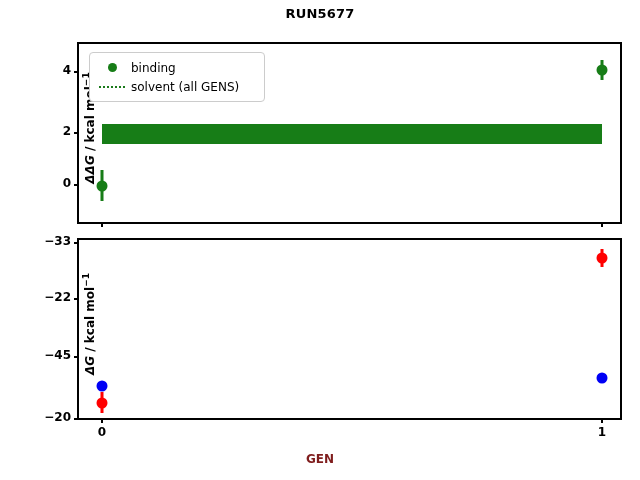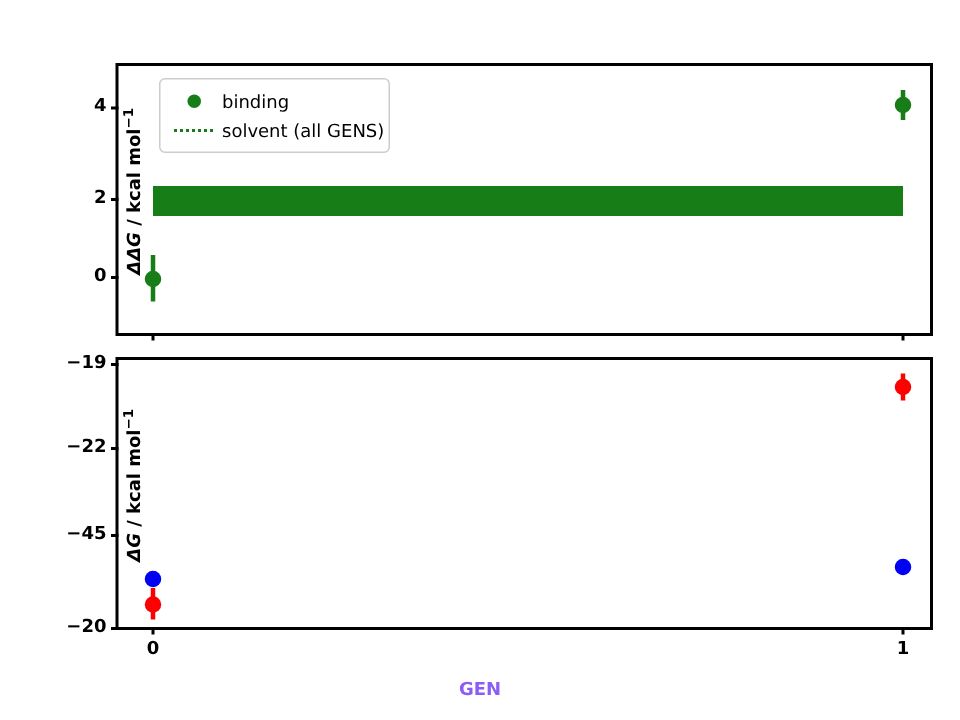--- a/index.html
+++ b/index.html
@@ -38,51 +38,52 @@
 
   
   .ylabel{
     position:absolute;font-size:12px;font-weight:bold;color:#000;white-space:nowrap;
     transform-origin:50% 50%;transform:rotate(-90deg);
   }
   #ylabel-top{left:-60px;top:76px;width:140px;text-align:center;}
   #ylabel-bottom{left:-60px;top:76px;width:140px;text-align:center;}
   .xlabel{
     position:absolute;left:0;top:452px;width:640px;text-align:center;
-    font-size:12px;font-weight:bold;color:#8b5cf6;
+    font-size:12px;font-weight:bold;color:#7f1d1d;
   }
   .ylabel .ital{font-style:italic;}
   .sup{font-size:9px;vertical-align:super;}
 
   
   .errbar{position:absolute;width:3px;transform:translateX(-50%);}
   .marker{
     position:absolute;width:11px;height:11px;border-radius:50%;
     transform:translate(-50%,-50%);
   }
   .band{position:absolute;}
 
   
   .legend{
     position:absolute;background:#fff;border:1px solid #ccc;border-radius:4px;
-    padding:5px 3px 5px 7px;box-sizing:border-box;margin-left:17px;
+    padding:5px 25px 5px 7px;box-sizing:border-box;
   }
   #legend-top{left:10px;top:8px;}
   #legend-bottom{left:10px;top:8px;}
   .legend-row{display:flex;align-items:center;height:19px;}
   .legend-key{width:30px;display:flex;align-items:center;justify-content:center;}
   .key-dot{width:9px;height:9px;border-radius:50%;display:block;}
   .key-dotline{width:26px;height:0;border-top:2px dotted #1a7a1a;display:block;}
   .legend-label{font-size:12px;color:#000;white-space:nowrap;padding-left:4px;}
 </style>
 </head>
 <body>
 
 <div class="figure">
 
+  <div class="fig-title">RUN5677</div>
 
   <div class="axes" id="axes-top">
 
     <div class="ylabel" id="ylabel-top">
       <span class="ital">ΔΔG</span><span> / kcal mol</span><span class="sup">−1</span>
     </div>
 
     <div class="ytick" style="top:28px;">
       <span class="tmark"></span>
       <span class="tlabel">4</span>
@@ -131,21 +132,21 @@
   </div>
 
   <div class="axes" id="axes-bottom">
 
     <div class="ylabel" id="ylabel-bottom">
       <span class="ital">ΔG</span><span> / kcal mol</span><span class="sup">−1</span>
     </div>
 
     <div class="ytick" style="top:3px;">
       <span class="tmark"></span>
-      <span class="tlabel">−19</span>
+      <span class="tlabel">−33</span>
     </div>
     <div class="ytick" style="top:59px;">
       <span class="tmark"></span>
       <span class="tlabel">−22</span>
     </div>
     <div class="ytick" style="top:117px;">
       <span class="tmark"></span>
       <span class="tlabel">−45</span>
     </div>
     <div class="ytick" style="top:179px;">

